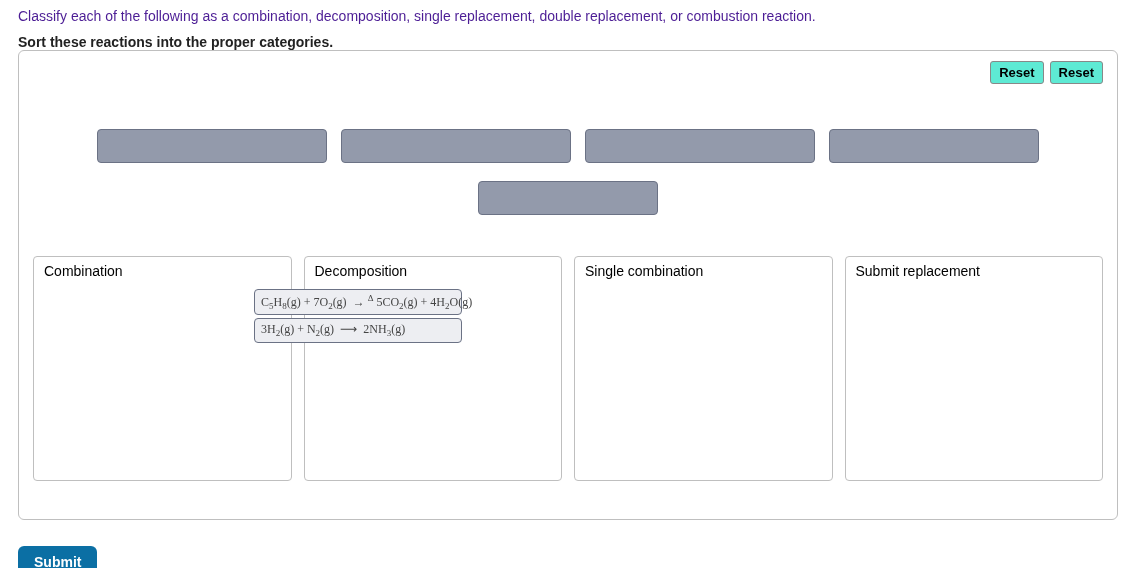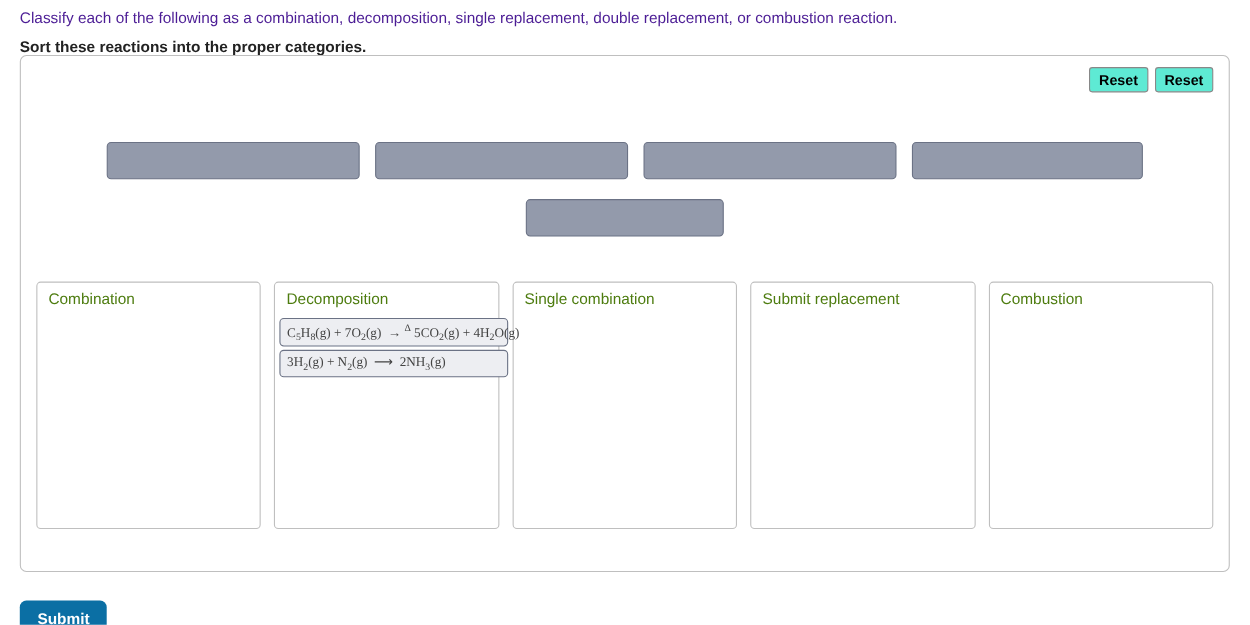--- a/index.html
+++ b/index.html
@@ -89,21 +89,21 @@
     flex: 1;
     border: 1px solid #bfbfbf;
     border-radius: 4px;
     background: #fff;
     height: 225px;
     position: relative;
   }
   .cat-label {
     padding: 6px 10px;
     font-size: 14px;
-    color: #4d7c0f;
+    color: #000000;
   }
 
   .reaction-stack {
     position: absolute;
     top: 238px;
     left: 235px;
     width: 208px;
     z-index: 5;
   }
   .reaction {
@@ -166,23 +166,20 @@
       </div>
       <div class="cat-box">
         <div class="cat-label">Decomposition</div>
       </div>
       <div class="cat-box">
         <div class="cat-label">Single combination</div>
       </div>
       <div class="cat-box">
         <div class="cat-label">Submit replacement</div>
       </div>
-      <div class="cat-box">
-        <div class="cat-label">Combustion</div>
-      </div>
     </div>
 
     <div class="reaction-stack">
       <div class="reaction">C<sub>5</sub>H<sub>8</sub>(g) + 7O<sub>2</sub>(g) <span class="arrow">→</span><span class="delta">Δ</span> 5CO<sub>2</sub>(g) + 4H<sub>2</sub>O(g)</div>
       <div class="reaction">3H<sub>2</sub>(g) + N<sub>2</sub>(g) <span class="arrow">⟶</span> 2NH<sub>3</sub>(g)</div>
     </div>
   </div>
 
   <button class="submit-btn">Submit</button>
 </div>

